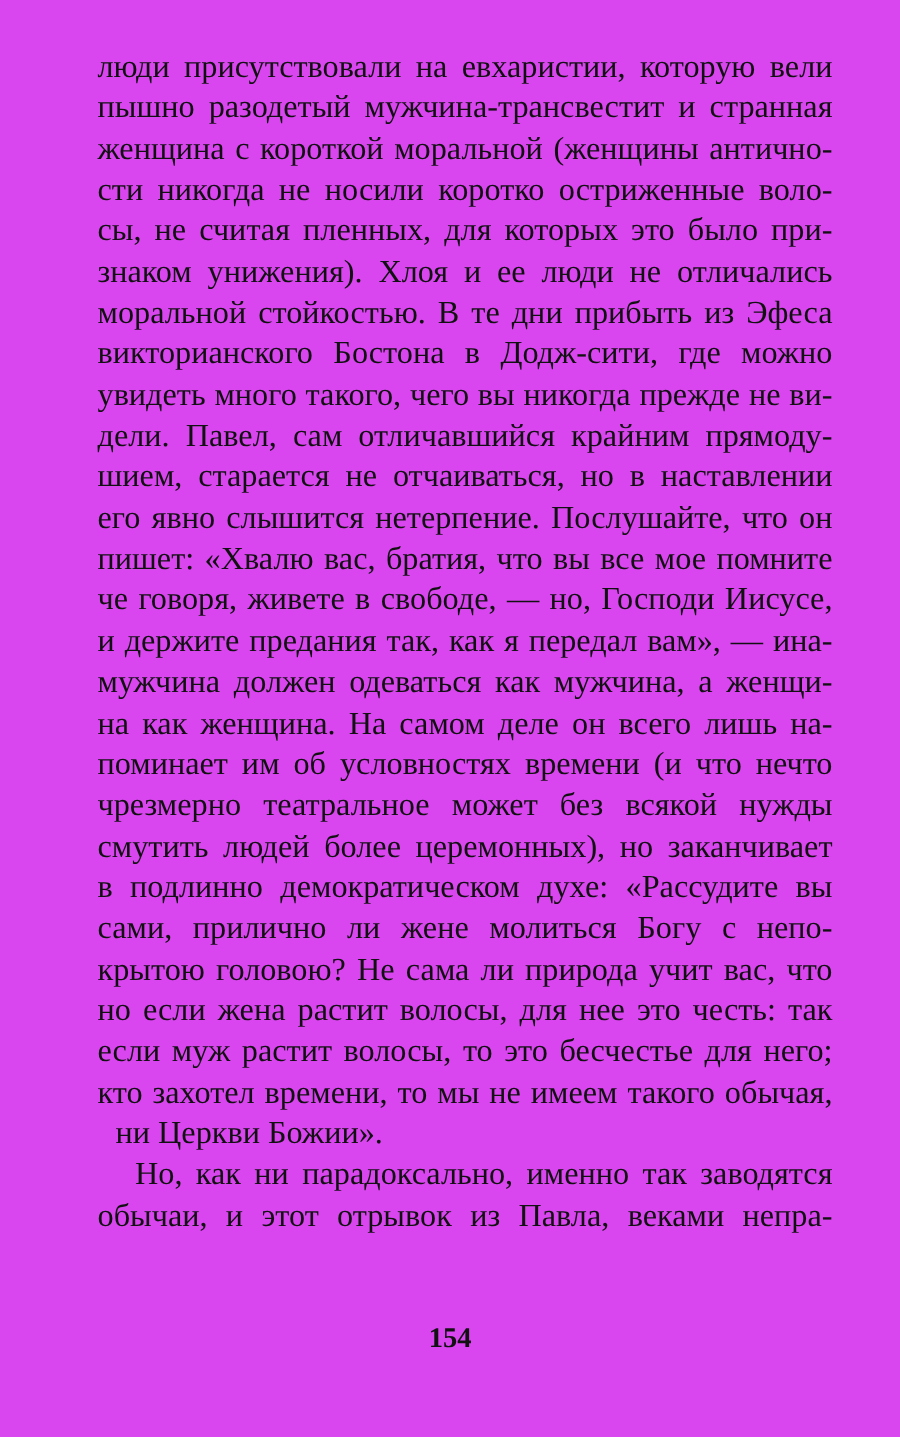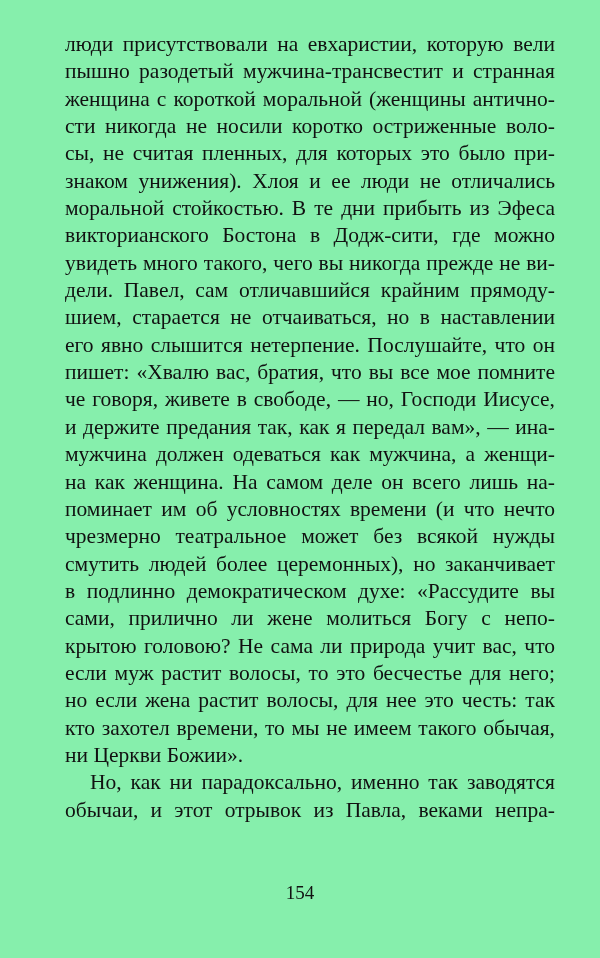--- a/index.html
+++ b/index.html
@@ -14,52 +14,53 @@
       overflow: hidden;
       font-family: "Liberation Serif", "DejaVu Serif", serif;
       color: #111111;
     }
     .page {
       position: absolute;
       left: 0;
       top: 0;
       width: 600px;
       height: 958px;
-      background: #86efac;
+      background: #d946ef;
     }
     .text-block {
       position: absolute;
       left: 65px;
       top: 31px;
       width: 490px;
     }
     .line {
       display: block;
       height: 27.35px;
       line-height: 27.35px;
       font-size: 21.5px;
       white-space: nowrap;
       text-align: justify;
       text-align-last: justify;
       -moz-text-align-last: justify;
     }
     .line.last {
       text-align-last: left;
+      margin-left: 12px;
     }
     .line.indent {
       padding-left: 25px;
     }
     .page-number {
       position: absolute;
       left: 0;
       width: 600px;
       top: 881px;
       text-align: center;
       font-size: 19px;
-      font-weight: normal;
+      font-weight: bold;
       line-height: 24px;
     }
   </style>
 </head>
 <body>
 
 <div class="page">
   <div class="text-block">
     <span class="line">люди присутствовали на евхаристии, которую вели</span>
     <span class="line">пышно разодетый мужчина-трансвестит и странная</span>
@@ -77,21 +78,21 @@
     <span class="line">че говоря, живете в свободе, — но, Господи Иисусе,</span>
     <span class="line">и держите предания так, как я передал вам», — ина-</span>
     <span class="line">мужчина должен одеваться как мужчина, а женщи-</span>
     <span class="line">на как женщина. На самом деле он всего лишь на-</span>
     <span class="line">поминает им об условностях времени (и что нечто</span>
     <span class="line">чрезмерно театральное может без всякой нужды</span>
     <span class="line">смутить людей более церемонных), но заканчивает</span>
     <span class="line">в подлинно демократическом духе: «Рассудите вы</span>
     <span class="line">сами, прилично ли жене молиться Богу с непо-</span>
     <span class="line">крытою головою? Не сама ли природа учит вас, что</span>
+    <span class="line">но если жена растит волосы, для нее это честь: так</span>
     <span class="line">если муж растит волосы, то это бесчестье для него;</span>
-    <span class="line">но если жена растит волосы, для нее это честь: так</span>
     <span class="line">кто захотел времени, то мы не имеем такого обычая,</span>
     <span class="line last">ни Церкви Божии».</span>
     <span class="line indent">Но, как ни парадоксально, именно так заводятся</span>
     <span class="line">обычаи, и этот отрывок из Павла, веками непра-</span>
   </div>
   <div class="page-number">154</div>
 </div>
 
 </body></html>

